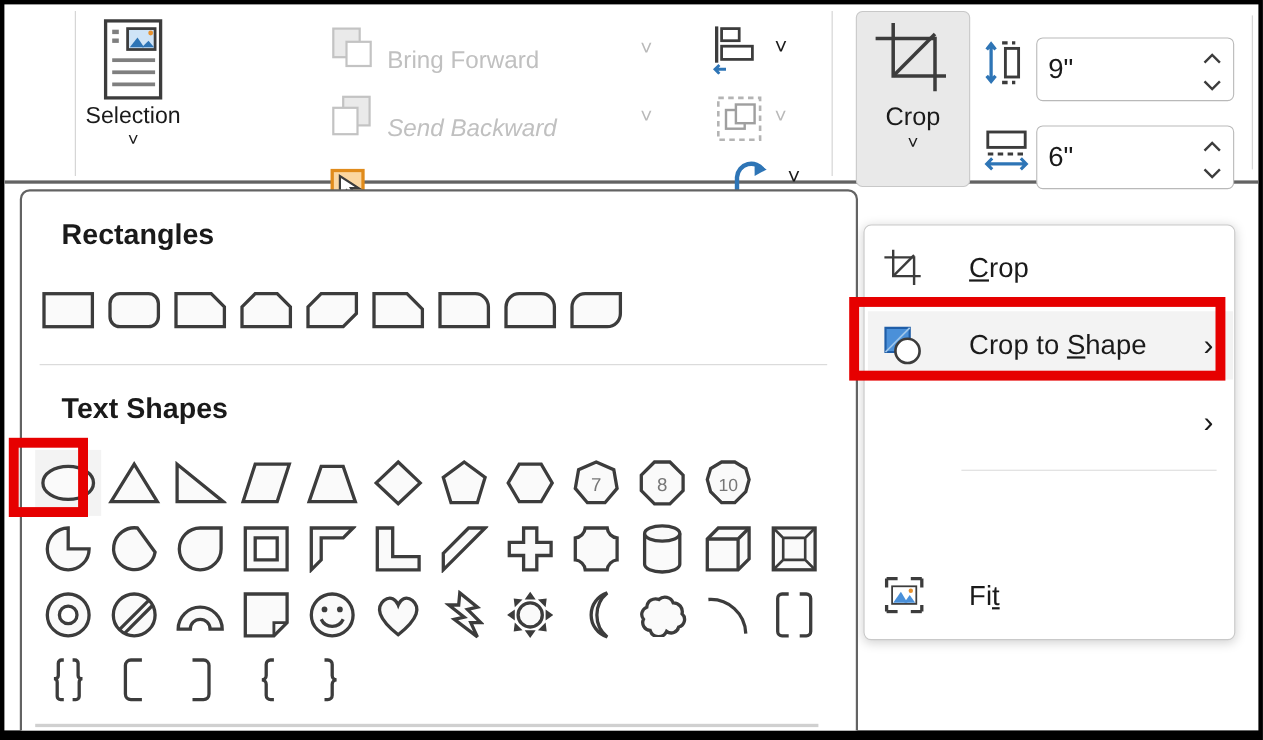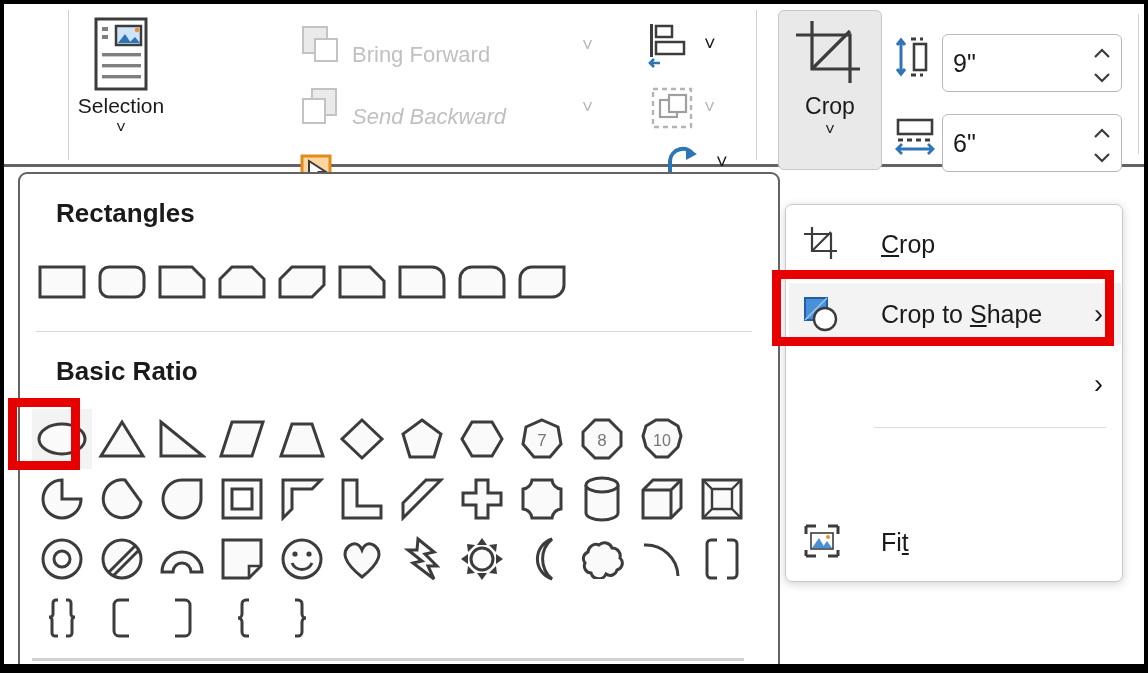--- a/index.html
+++ b/index.html
@@ -338,21 +338,21 @@
         </div>
         <div class="cell">
           <svg width="48" height="38" viewBox="0 0 48 38">
               <path d="M14 4 L46 4 L46 22 A12 12 0 0 1 34 34 L2 34 L2 16 A12 12 0 0 1 14 4 Z" fill="#fafafa" stroke="#3c3c3c" stroke-width="3"></path>
             </svg>
         </div>
       </div>
 
       <div class="gsep" style="top:157px;"></div>
 
-      <div class="ghead" style="left:36px;top:182px;">Basic Ratio</div>
+      <div class="ghead" style="left:36px;top:182px;">Text Shapes</div>
 
       <div class="shaperow" style="left:12px;top:235px;">
         <div class="cell">
           <span class="sel-cell-bg"></span>
           <svg width="52" height="40" viewBox="0 0 52 40" style="position:relative;">
               <ellipse cx="26" cy="20" rx="23" ry="15" fill="#fafafa" stroke="#3c3c3c" stroke-width="3"></ellipse>
             </svg>
         </div>
         <div class="cell">
           <svg width="48" height="40" viewBox="0 0 48 40">

